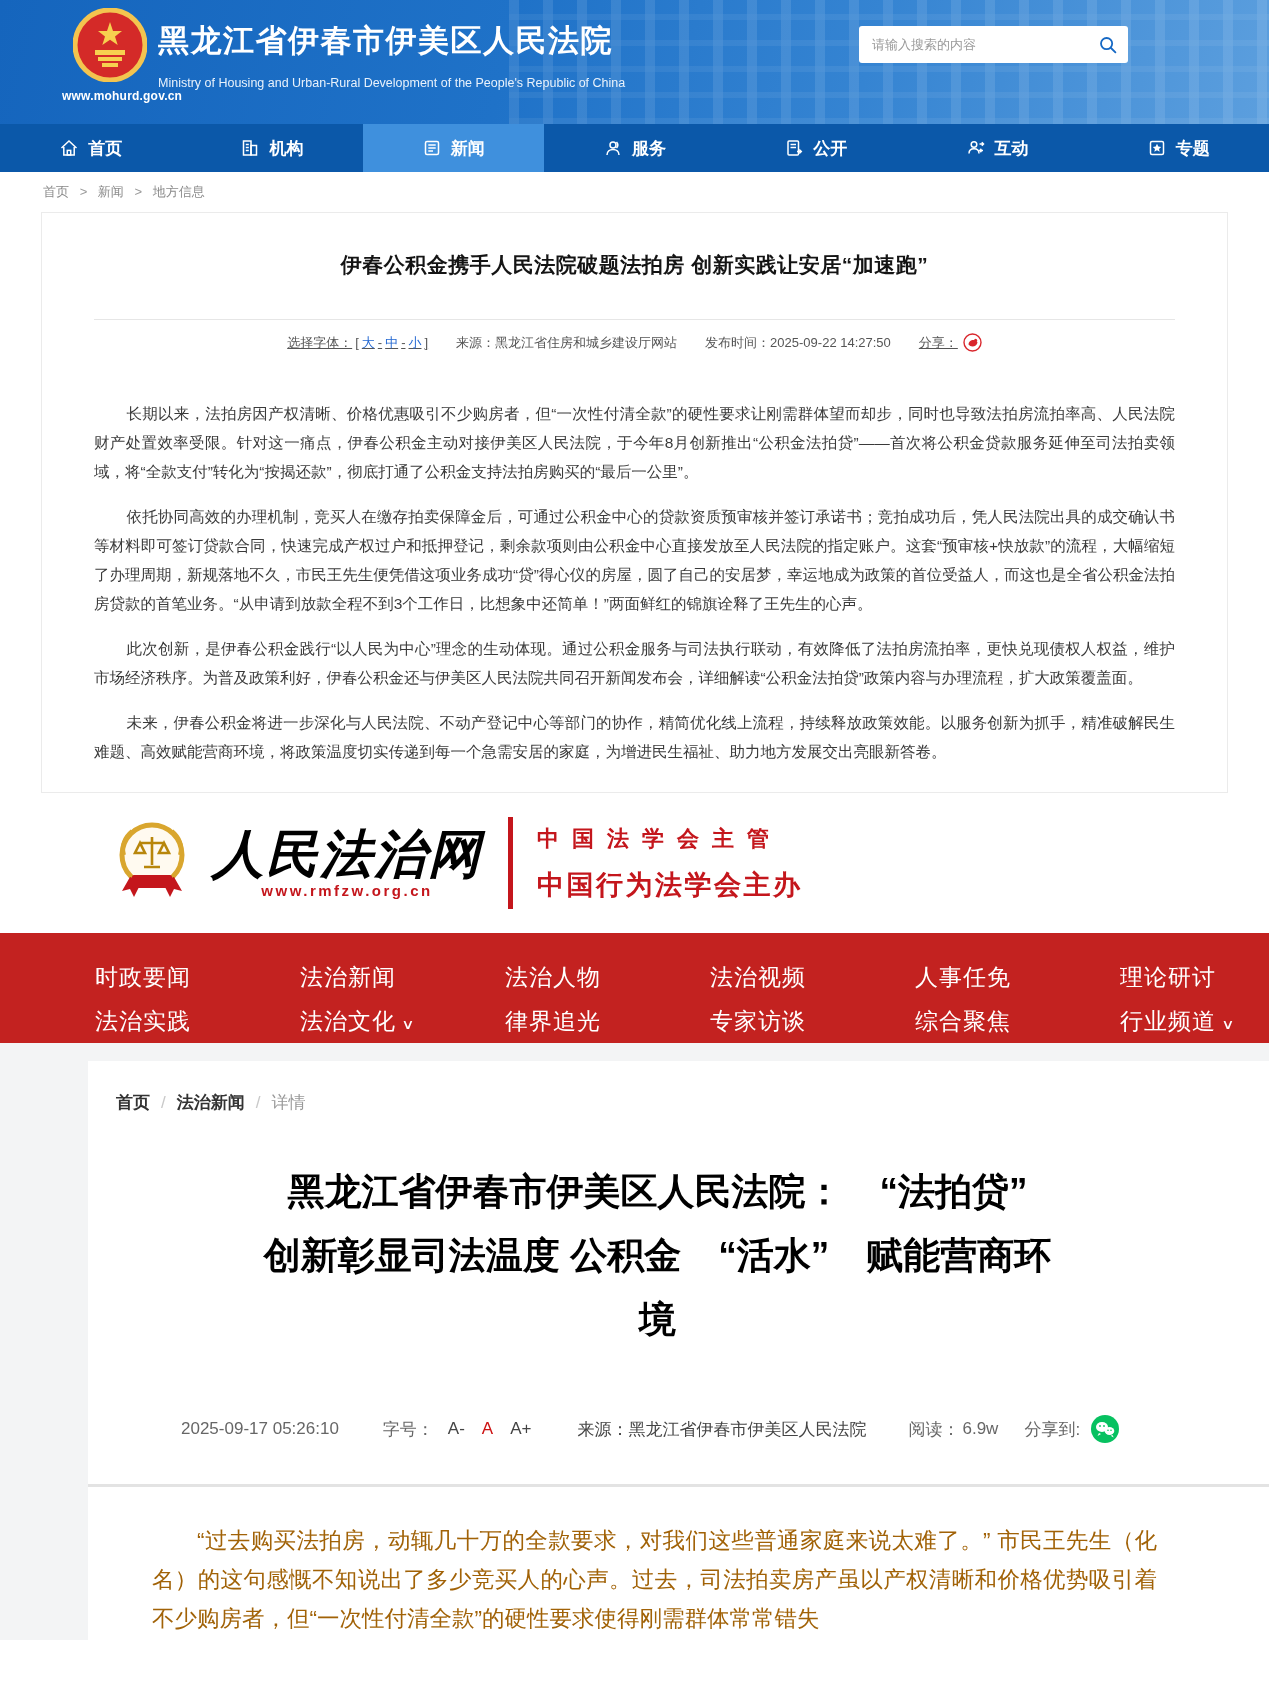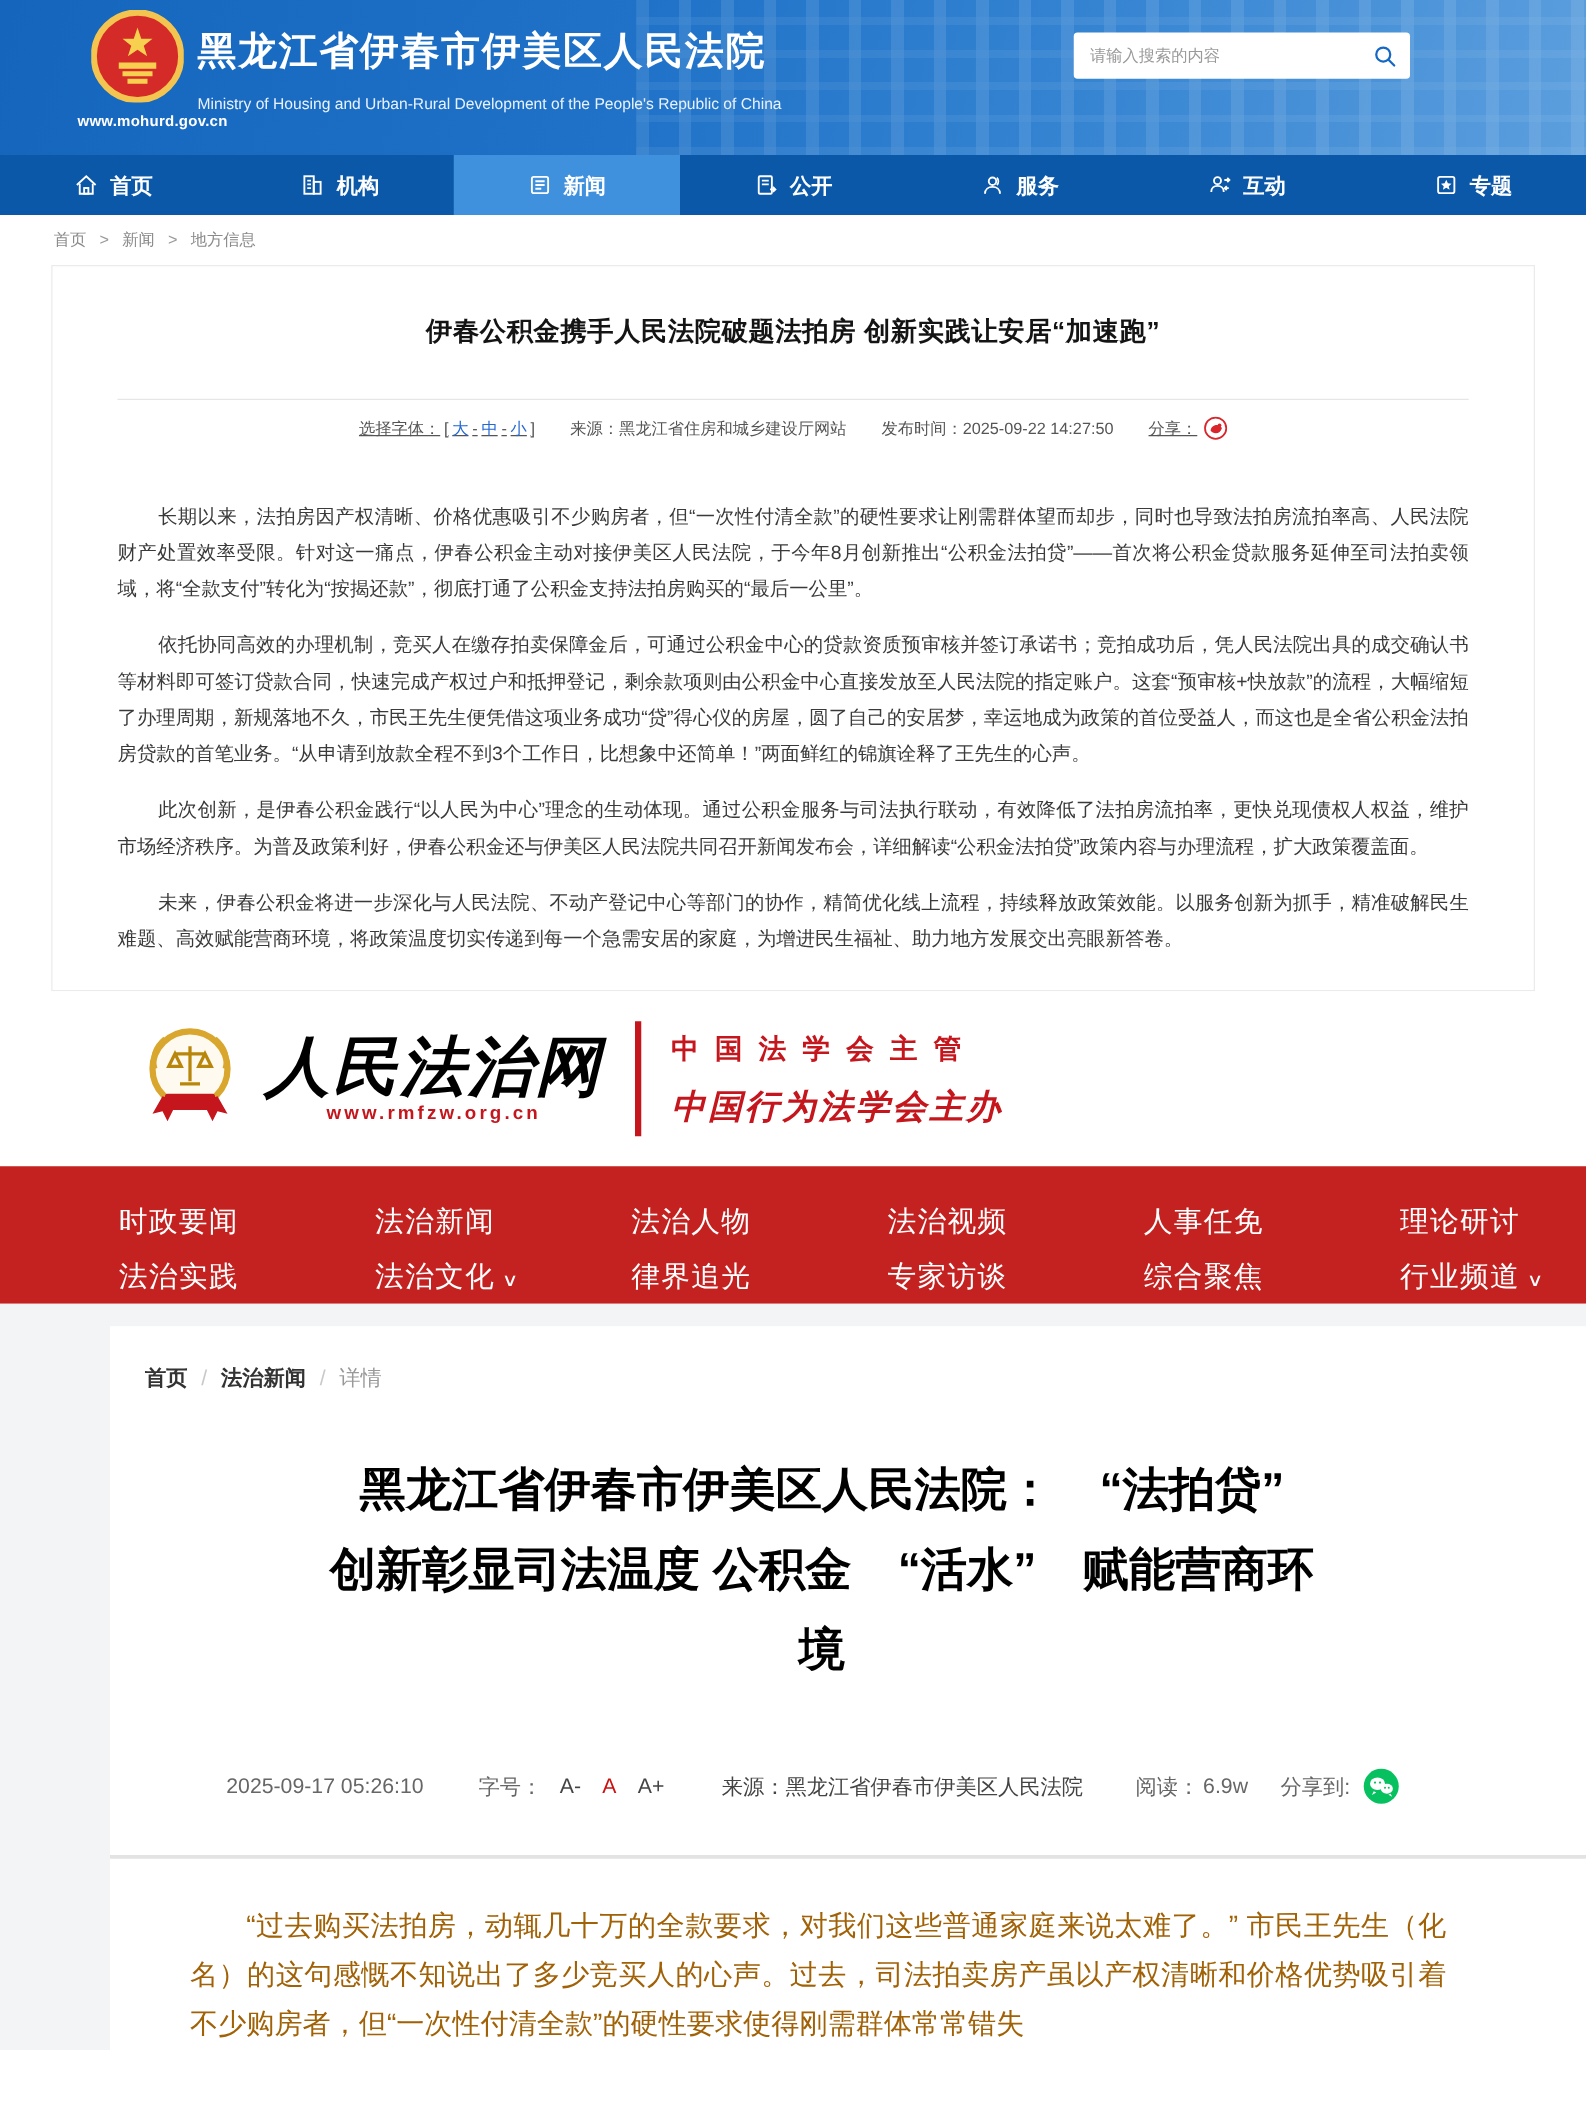--- a/index.html
+++ b/index.html
@@ -51,21 +51,21 @@
   
   .r-top { height:140px; background:#fff; display:flex; align-items:center; padding-left:106px; }
   .r-logo { display:flex; align-items:center; cursor:pointer; }
   .r-logo-text { margin-left:14px; text-align:center; }
   .r-logo-title { font-family:"DejaVu Serif","Liberation Serif",serif; font-style:italic; font-weight:bold;
     font-size:52px; color:#000000; line-height:1.05; letter-spacing:2px; }
   .r-logo-url { font-size:15px; font-weight:bold; color:#c4161c; letter-spacing:2.5px; margin-top:1px; }
   .r-vbar { width:5px; height:92px; background:#c4161c; margin:0 24px 0 26px; }
   .r-sup { color:#c4161c; font-weight:bold; }
   .r-sup .l1 { font-size:22px; letter-spacing:13px; }
-  .r-sup .l2 { font-size:27px; letter-spacing:2.5px; margin-top:13px;font-style:italic; }
+  .r-sup .l2 { font-size:27px; letter-spacing:2.5px; margin-top:13px; }
 
   .r-nav { background:#c32220; padding:22px 0 0 95px; height:110px; }
   .r-nav-row { display:grid; grid-template-columns:repeat(6,205px); height:44px; align-items:center; }
   .r-nav .item { color:#fff; font-size:23px; letter-spacing:1px; cursor:pointer; white-space:nowrap; }
   .r-nav .chev { font-size:14px; margin-left:7px; display:inline-block; transform:scaleX(1.3); }
 
   .r-main { background:#f3f4f5; height:597px; padding:18px 0 0 88px; }
   .r-card { background:#fff; height:100%; padding:30px 70px 0 28px; overflow:hidden; }
   .r-crumb { font-size:17px; color:#999; display:flex; align-items:center; }
   .r-crumb .strong { color:#333; font-weight:bold; cursor:pointer; }
@@ -151,37 +151,37 @@
         <line x1="6.3" y1="7" x2="13.7" y2="7"></line>
           <line x1="6.3" y1="10" x2="13.7" y2="10"></line>
           <line x1="6.3" y1="13" x2="11" y2="13"></line>
       </svg>
     </span>
     <span>新闻</span>
   </div>
   <div class="item">
     <span>
       <svg width="20" height="20" viewBox="0 0 20 20" fill="none" stroke="#fff" stroke-width="1.5">
+        <circle cx="10" cy="7" r="3"></circle>
+          <path d="M4 17 c0-3.5 2.7-5.5 6-5.5 s6 2 6 5.5"></path>
+          <path d="M13.5 4 a4.5 4.5 0 0 1 0 6"></path>
+      </svg>
+    </span>
+    <span>服务</span>
+  </div>
+  <div class="item">
+    <span>
+      <svg width="20" height="20" viewBox="0 0 20 20" fill="none" stroke="#fff" stroke-width="1.5">
         <rect x="4" y="3" width="10.5" height="14" rx="1"></rect>
           <line x1="6.5" y1="6.5" x2="12" y2="6.5"></line>
         <line x1="6.5" y1="9.5" x2="12" y2="9.5"></line>
           <path d="M13 13.5 h4 M15.3 11.5 l2 2 -2 2"></path>
       </svg>
     </span>
     <span>公开</span>
-  </div>
-  <div class="item">
-    <span>
-      <svg width="20" height="20" viewBox="0 0 20 20" fill="none" stroke="#fff" stroke-width="1.5">
-        <circle cx="10" cy="7" r="3"></circle>
-          <path d="M4 17 c0-3.5 2.7-5.5 6-5.5 s6 2 6 5.5"></path>
-          <path d="M13.5 4 a4.5 4.5 0 0 1 0 6"></path>
-      </svg>
-    </span>
-    <span>服务</span>
   </div>
   <div class="item">
     <span>
       <svg width="20" height="20" viewBox="0 0 20 20" fill="none" stroke="#fff" stroke-width="1.5">
         <circle cx="8" cy="6.5" r="2.8"></circle>
           <path d="M3 15.5 c0-3 2.2-4.8 5-4.8 s5 1.8 5 4.8"></path>
         <path d="M13.5 6 h4 m-1.7 -1.7 l1.7 1.7 -1.7 1.7 M17 12.5 h-3 m1.4 1.6 l-1.6-1.6 1.6-1.6"></path>
       </svg>
     </span>
     <span>互动</span>

